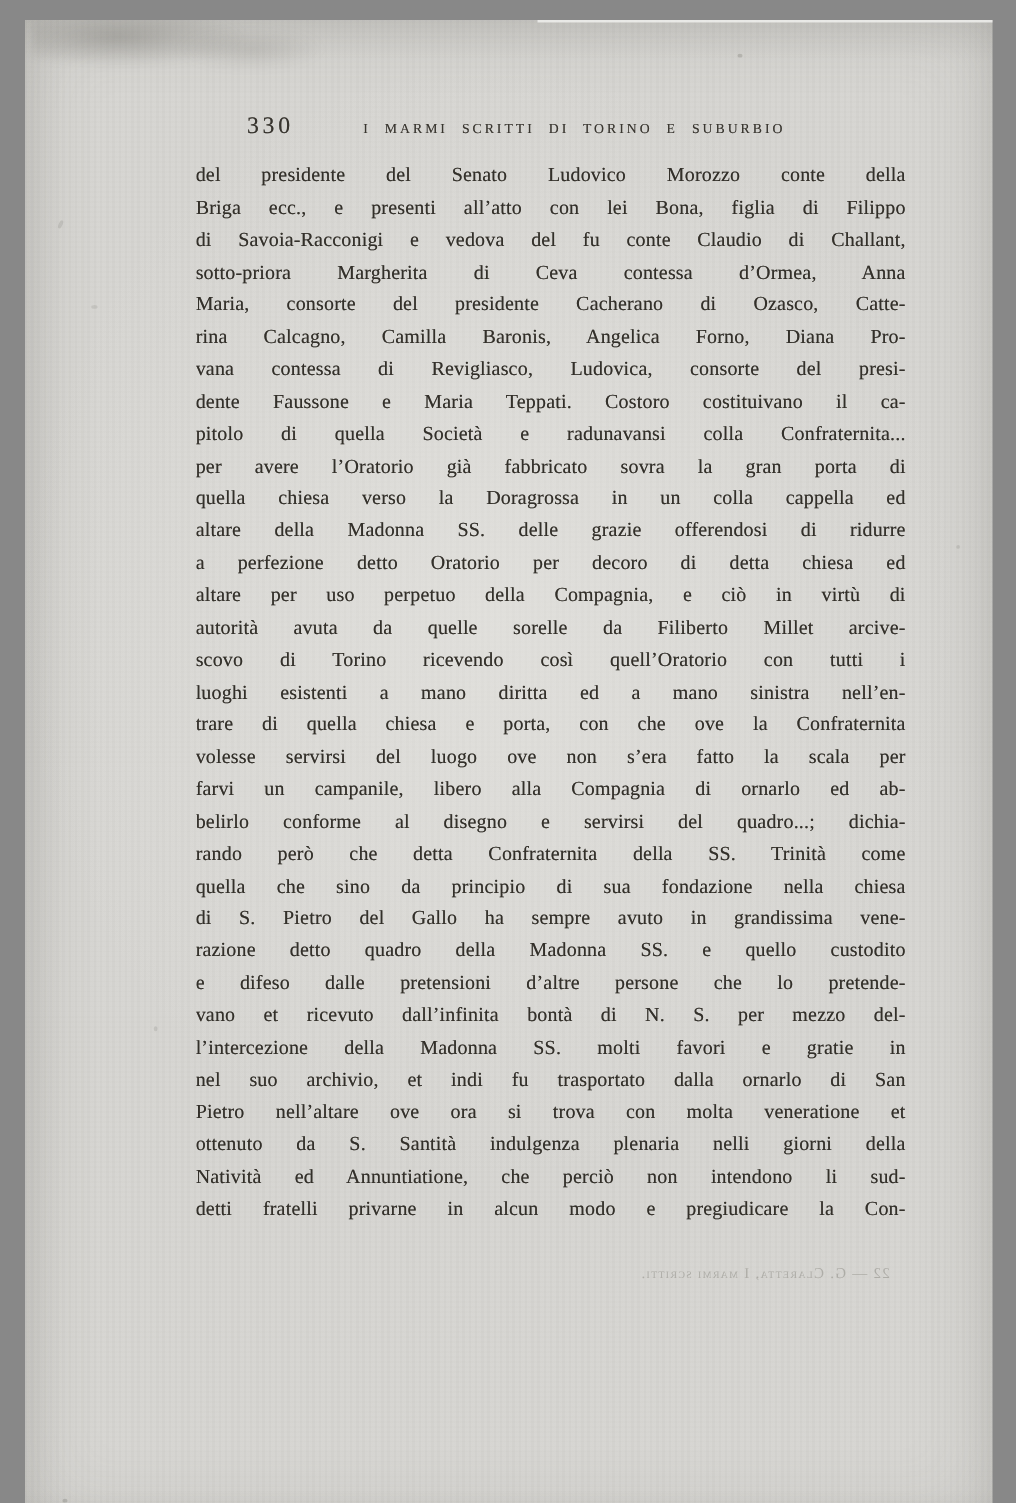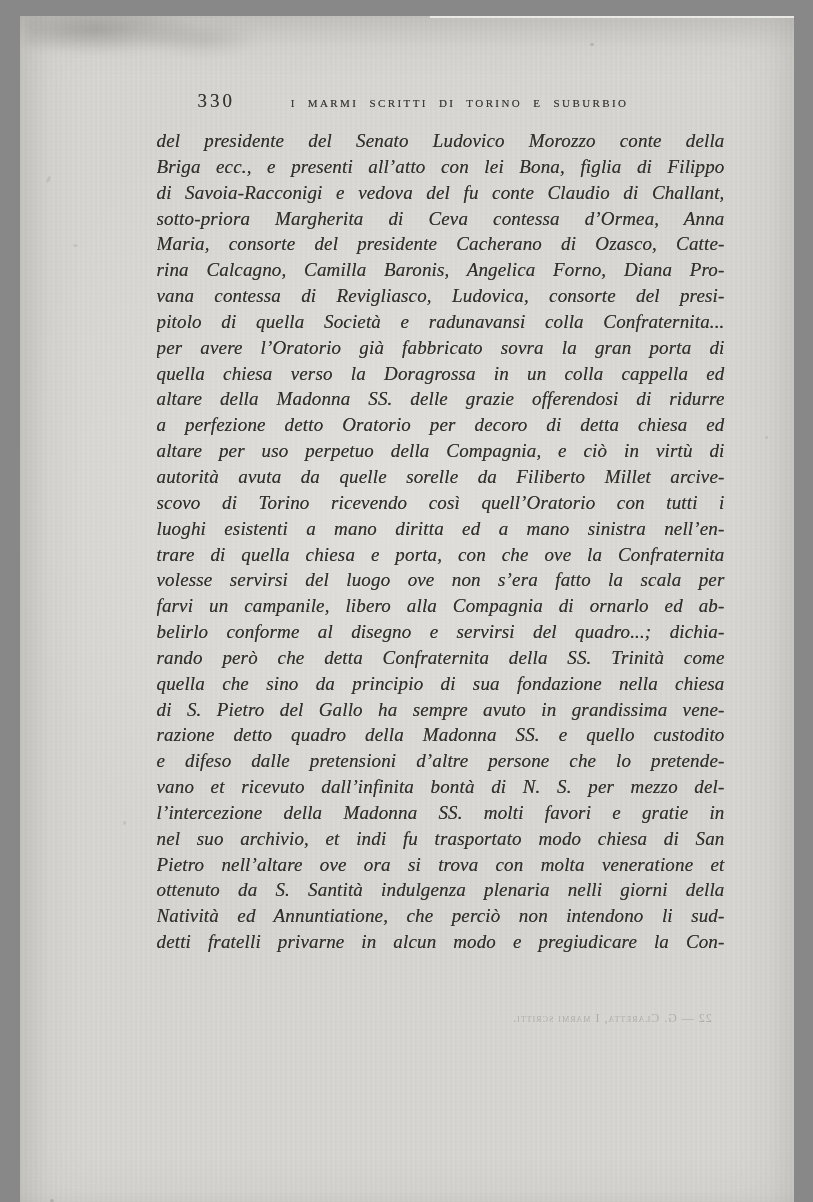--- a/index.html
+++ b/index.html
@@ -32,26 +32,25 @@
     position:absolute;left:440px;top:81px;transform:translateX(-50%);
     font-size:11px;letter-spacing:2.4px;word-spacing:6px;white-space:nowrap;
     color:#3a3731;
     text-shadow:0 0 .5px rgba(45,42,36,.5);
   }
   .body-text{
     position:absolute;left:137px;top:112px;width:568px;
   }
   .line{
     height:25.85px;line-height:25.8px;overflow:hidden;
-    font-size:19px;
+    font-size:16px;
     letter-spacing:.15px;
     text-align:justify;
     text-align-last:justify;
     text-shadow:0 0 .5px rgba(45,42,36,.6);
-    font-style:italic;
   }
   .show-through{
     position:absolute;left:452px;top:995px;width:280px;
     transform:scaleX(-1);
     font-size:12px;font-variant:small-caps;letter-spacing:1px;
     color:#8f8e87;opacity:.55;filter:blur(.4px);
     text-align:center;white-space:nowrap;
   }
   .smudge-tl{
     position:absolute;left:6px;top:-8px;width:180px;height:48px;
@@ -92,41 +91,42 @@
 
   <main class="body-text">
 
   <div class="line">del presidente del Senato Ludovico Morozzo conte della</div>
       <div class="line">Briga ecc., e presenti all’atto con lei Bona, figlia di Filippo</div>
       <div class="line">di Savoia-Racconigi e vedova del fu conte Claudio di Challant,</div>
       <div class="line">sotto-priora Margherita di Ceva contessa d’Ormea, Anna</div>
       <div class="line">Maria, consorte del presidente Cacherano di Ozasco, Catte-</div>
       <div class="line">rina Calcagno, Camilla Baronis, Angelica Forno, Diana Pro-</div>
       <div class="line">vana contessa di Revigliasco, Ludovica, consorte del presi-</div>
+      <div class="line">dente Faussone e Maria Teppati. Costoro costituivano il ca-</div>
       <div class="line">pitolo di quella Società e radunavansi colla Confraternita...</div>
       <div class="line">per avere l’Oratorio già fabbricato sovra la gran porta di</div>
       <div class="line">quella chiesa verso la Doragrossa in un colla cappella ed</div>
       <div class="line">altare della Madonna SS. delle grazie offerendosi di ridurre</div>
       <div class="line">a perfezione detto Oratorio per decoro di detta chiesa ed</div>
       <div class="line">altare per uso perpetuo della Compagnia, e ciò in virtù di</div>
       <div class="line">autorità avuta da quelle sorelle da Filiberto Millet arcive-</div>
       <div class="line">scovo di Torino ricevendo così quell’Oratorio con tutti i</div>
       <div class="line">luoghi esistenti a mano diritta ed a mano sinistra nell’en-</div>
       <div class="line">trare di quella chiesa e porta, con che ove la Confraternita</div>
       <div class="line">volesse servirsi del luogo ove non s’era fatto la scala per</div>
       <div class="line">farvi un campanile, libero alla Compagnia di ornarlo ed ab-</div>
       <div class="line">belirlo conforme al disegno e servirsi del quadro...; dichia-</div>
       <div class="line">rando però che detta Confraternita della SS. Trinità come</div>
       <div class="line">quella che sino da principio di sua fondazione nella chiesa</div>
       <div class="line">di S. Pietro del Gallo ha sempre avuto in grandissima vene-</div>
       <div class="line">razione detto quadro della Madonna SS. e quello custodito</div>
       <div class="line">e difeso dalle pretensioni d’altre persone che lo pretende-</div>
       <div class="line">vano et ricevuto dall’infinita bontà di N. S. per mezzo del-</div>
       <div class="line">l’intercezione della Madonna SS. molti favori e gratie in</div>
-      <div class="line">nel suo archivio, et indi fu trasportato modo chiesa di San</div>
+      <div class="line">nel suo archivio, et indi fu trasportato dalla ornarlo di San</div>
       <div class="line">Pietro nell’altare ove ora si trova con molta veneratione et</div>
       <div class="line">ottenuto da S. Santità indulgenza plenaria nelli giorni della</div>
       <div class="line">Natività ed Annuntiatione, che perciò non intendono li sud-</div>
       <div class="line">detti fratelli privarne in alcun modo e pregiudicare la Con-</div>
     </main>
 
   <div class="show-through">22 — G. Claretta, I marmi scritti.</div>
 
   <div class="speck sp1"></div>
   <div class="speck sp2"></div>

